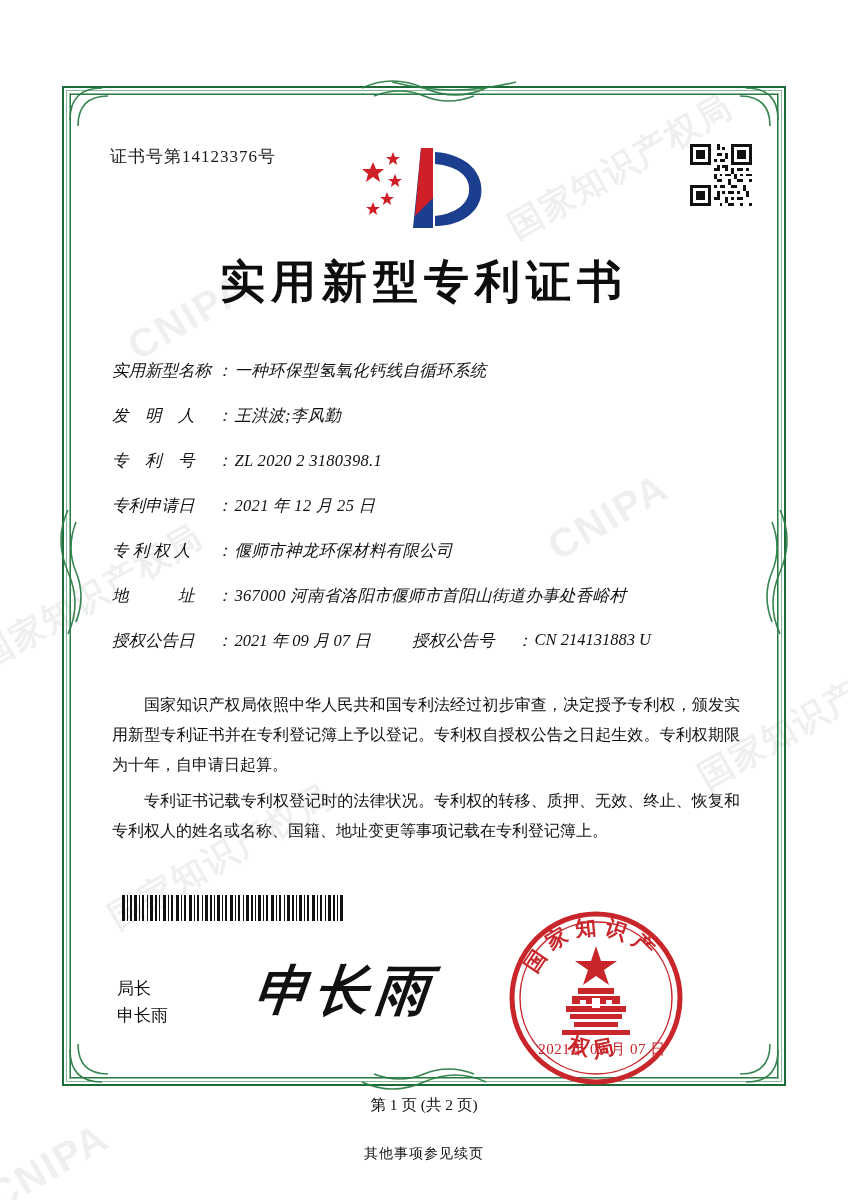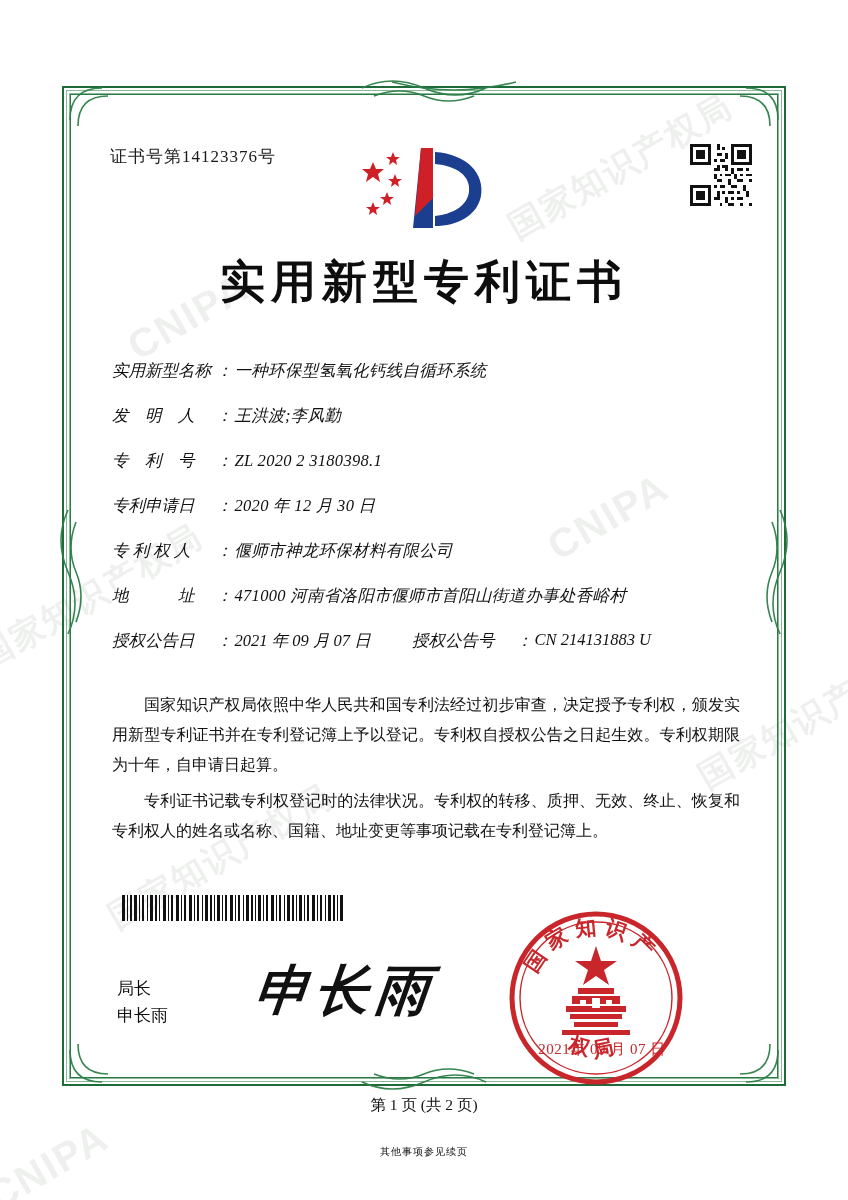--- a/index.html
+++ b/index.html
@@ -240,21 +240,21 @@
     text-align: center;
     font-size: 15.5px;
     color: #111;
   }
   .footer-note {
     position: absolute;
     left: 0;
     right: 0;
     top: 1145px;
     text-align: center;
-    font-size: 10px;
+    font-size: 14px;
     color: #111;
     letter-spacing: 1px;
   }
 </style>
 </head>
 <body>
 
 <div class="watermark-layer">
   <div class="wm wm-a" style="left:120px; top:330px;">CNIPA</div>
   <div class="wm wm-b" style="left:500px; top:210px;">国家知识产权局</div>
@@ -396,33 +396,33 @@
 
     <div class="field-row">
       <span class="field-label">专　利　号</span>
       <span class="field-colon">：</span>
       <span class="field-value">ZL 2020 2 3180398.1</span>
     </div>
 
     <div class="field-row">
       <span class="field-label">专利申请日</span>
       <span class="field-colon">：</span>
-      <span class="field-value">2020 年 12 月 30 日</span>
+      <span class="field-value">2021 年 12 月 25 日</span>
     </div>
 
     <div class="field-row">
       <span class="field-label">专 利 权 人</span>
       <span class="field-colon">：</span>
       <span class="field-value">偃师市神龙环保材料有限公司</span>
     </div>
 
     <div class="field-row">
       <span class="field-label">地　　　址</span>
       <span class="field-colon">：</span>
-      <span class="field-value">471000 河南省洛阳市偃师市首阳山街道办事处香峪村</span>
+      <span class="field-value">367000 河南省洛阳市偃师市首阳山街道办事处香峪村</span>
     </div>
 
     <div class="row-pub">
       <div class="pub-left">
         <span class="field-label">授权公告日</span>
         <span class="field-colon">：</span>
         <span>2021 年 09 月 07 日</span>
       </div>
       <div class="pub-right">
         <span class="field-label2">授权公告号</span>

